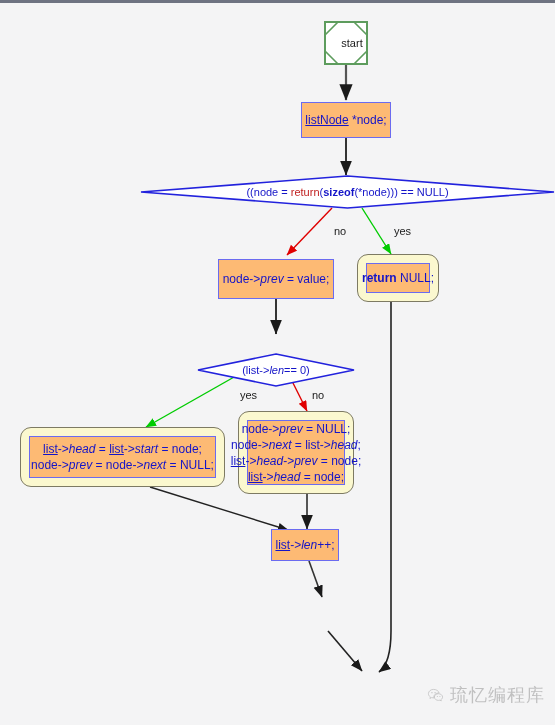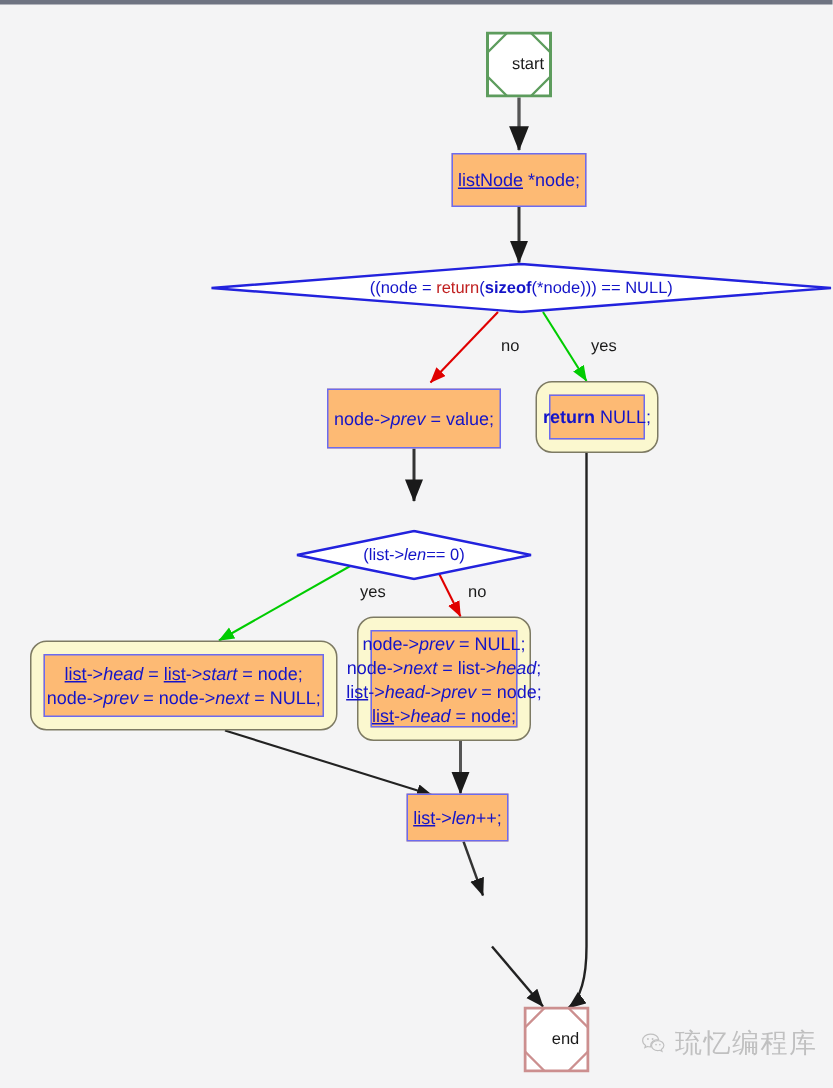--- a/index.html
+++ b/index.html
@@ -243,27 +243,20 @@
         <span class="u">list</span>-&gt;<span class="i">head</span> = node;
       </span>
     </div>
   </div>
 
   <div class="node proc" style="left:271px; top:526px; width:68px; height:32px;">
     <span><span class="u">list</span>-&gt;<span class="i">len</span>++;</span>
   </div>
 
 
-  <div class="term-wrap" style="left:349px; top:668px;">
-    <svg class="octa" width="44" height="44" viewBox="0 0 44 44">
-      <rect x="1" y="1" width="42" height="42" fill="#ffffff" stroke="#cc8f8f" stroke-width="2"></rect>
-      <path d="M14,1 L1,14 M30,1 L43,14 M1,30 L14,43 M43,30 L30,43" stroke="#cc8f8f" stroke-width="1.6" fill="none"></path>
-    </svg>
-    <div class="term-label">end</div>
-  </div>
 
   <div id="watermark">
     <svg class="wm-icon" viewBox="0 0 24 24">
       <path d="M9.2,3.4C5.2,3.4,2,6.1,2,9.4c0,1.9,1.1,3.6,2.8,4.7l-0.7,2.1l2.4-1.2c0.9,0.3,1.8,0.4,2.7,0.4
                c0.2,0,0.4,0,0.6,0c-0.1-0.4-0.2-0.9-0.2-1.3c0-3.1,3-5.6,6.7-5.6c0.3,0,0.5,0,0.8,0C16.4,5.5,13.2,3.4,9.2,3.4z" fill="none" stroke="#4a4a4a" stroke-width="1.1"></path>
       <circle cx="7" cy="8" r="0.9" fill="#4a4a4a"></circle>
       <circle cx="11.4" cy="8" r="0.9" fill="#4a4a4a"></circle>
       <path d="M22,14.2c0-2.6-2.6-4.7-5.8-4.7s-5.8,2.1-5.8,4.7c0,2.6,2.6,4.7,5.8,4.7c0.7,0,1.4-0.1,2-0.3l2,1l-0.6-1.7
                C21,17,22,15.7,22,14.2z" fill="none" stroke="#4a4a4a" stroke-width="1.1"></path>
       <circle cx="14.6" cy="13.3" r="0.75" fill="#4a4a4a"></circle>

